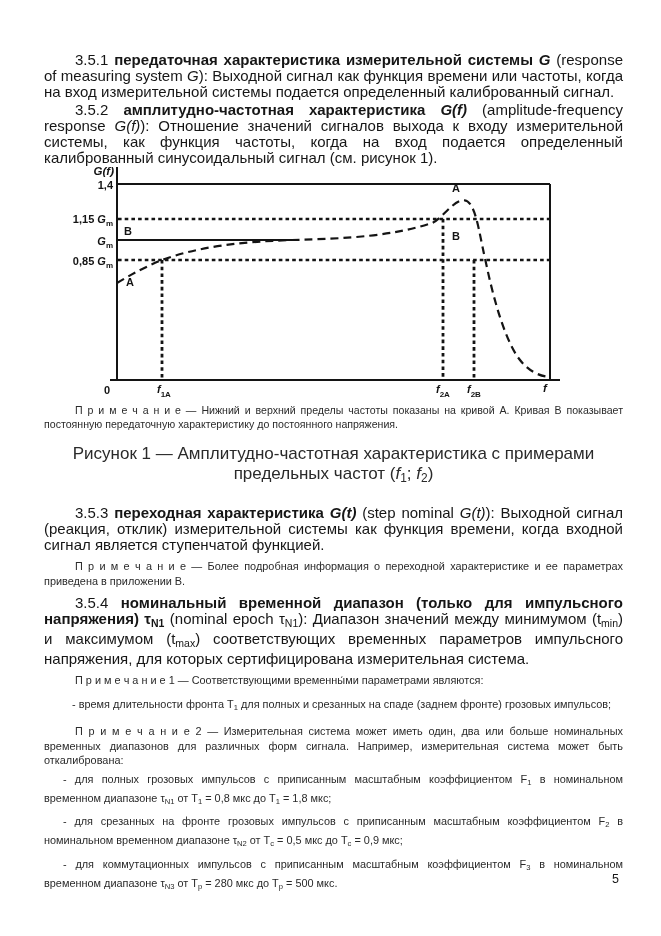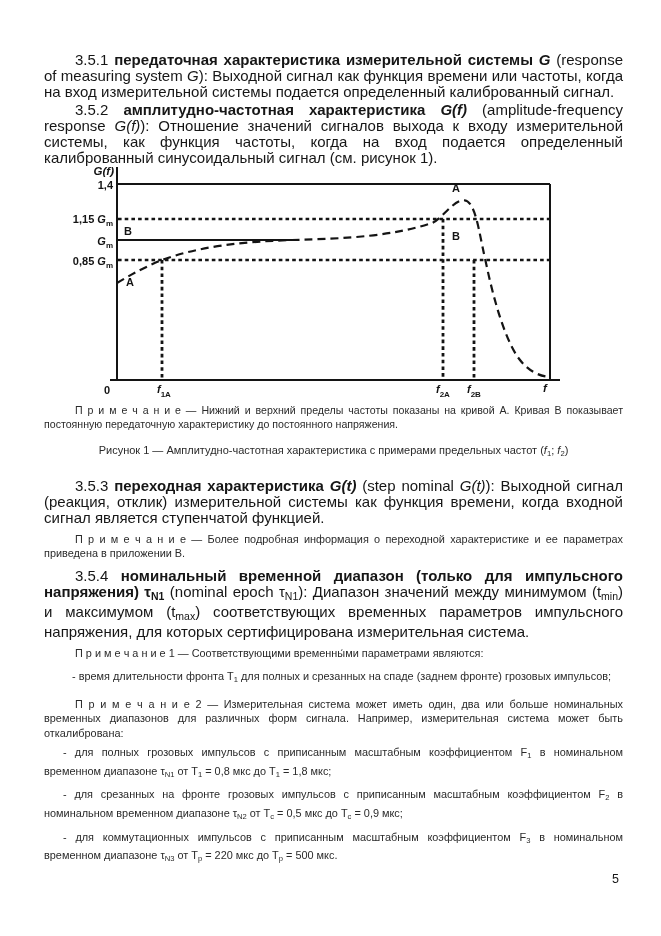--- a/index.html
+++ b/index.html
@@ -59,21 +59,21 @@
   }
   .fig-note{
     font-size:10.6px;
     line-height:14px;
     text-align:justify;
     margin:6px 0 0 0;
     text-indent:31px;
     color:#2a2a2a;
   }
   .fig-caption{
-    font-size:11px;
+    font-size:17px;
     text-align:center;
     margin:13px 0 19px 0;
     color:#2a2a2a;
   }
   .page-num{
     position:absolute;
     right:42px;
     bottom:50px;
     font-size:12.5px;
   }
@@ -147,16 +147,16 @@
   <p class="note"><span>П р и м е ч а н и е — Более подробная информация о переходной характеристике и ее параметрах приведена в приложении В.</span></p>
 
   <p class="body" style="margin-top:7px"><span>3.5.4  </span><span class="seg-b">номинальный временной диапазон (только для импульсного напряжения) </span><span class="seg-b">τ</span><span class="seg-bsub">N1</span><span> (nominal epoch </span><span>τ</span><span class="seg-sub">N1</span><span>):  Диапазон значений между минимумом (t</span><span class="seg-sub">min</span><span>) и максимумом (t</span><span class="seg-sub">max</span><span>) соответствующих временных параметров импульсного напряжения, для которых сертифицирована измерительная система.</span></p>
 
   <p class="note"><span>П р и м е ч а н и е  1 — Соответствующими временны́ми параметрами являются:</span></p>
   <p class="note-item"><span>- время длительности фронта Т</span><span class="seg-sub">1</span><span> для полных и срезанных на спаде (заднем фронте) грозовых импульсов;</span></p>
 
   <p class="note" style="margin-top:9px"><span>П р и м е ч а н и е  2 — Измерительная система может иметь один, два или больше номинальных временных диапазонов для различных форм сигнала. Например, измерительная система может быть откалибрована:</span></p>
   <p class="note-item spaced"><span>- для полных грозовых импульсов с приписанным масштабным коэффициентом F</span><span class="seg-sub">1</span><span> в номинальном временном диапазоне τ</span><span class="seg-sub">N1</span><span> от Т</span><span class="seg-sub">1</span><span> = 0,8 мкс до Т</span><span class="seg-sub">1</span><span> = 1,8 мкс;</span></p>
   <p class="note-item spaced"><span>- для срезанных на фронте грозовых импульсов с приписанным масштабным коэффициентом F</span><span class="seg-sub">2</span><span> в номинальном временном диапазоне τ</span><span class="seg-sub">N2</span><span> от Т</span><span class="seg-sub">с</span><span> = 0,5 мкс до Т</span><span class="seg-sub">с</span><span> = 0,9 мкс;</span></p>
-  <p class="note-item spaced"><span>- для коммутационных импульсов с приписанным масштабным коэффициентом F</span><span class="seg-sub">3</span><span> в номинальном временном диапазоне τ</span><span class="seg-sub">N3</span><span> от Т</span><span class="seg-sub">р</span><span> = 220 мкс до Т</span><span class="seg-sub">р</span><span> = 500 мкс.</span></p>
+  <p class="note-item spaced"><span>- для коммутационных импульсов с приписанным масштабным коэффициентом F</span><span class="seg-sub">3</span><span> в номинальном временном диапазоне τ</span><span class="seg-sub">N3</span><span> от Т</span><span class="seg-sub">р</span><span> = 280 мкс до Т</span><span class="seg-sub">р</span><span> = 500 мкс.</span></p>
 
   <div class="page-num">5</div>
 </div>
 
 </body></html>

